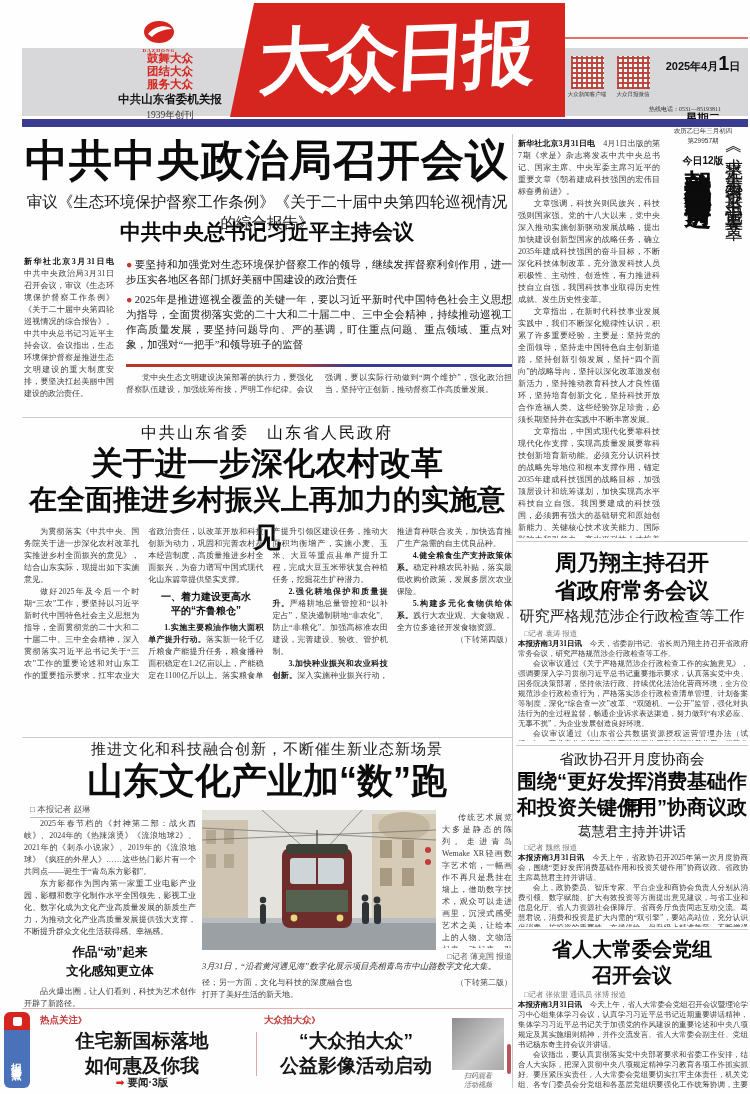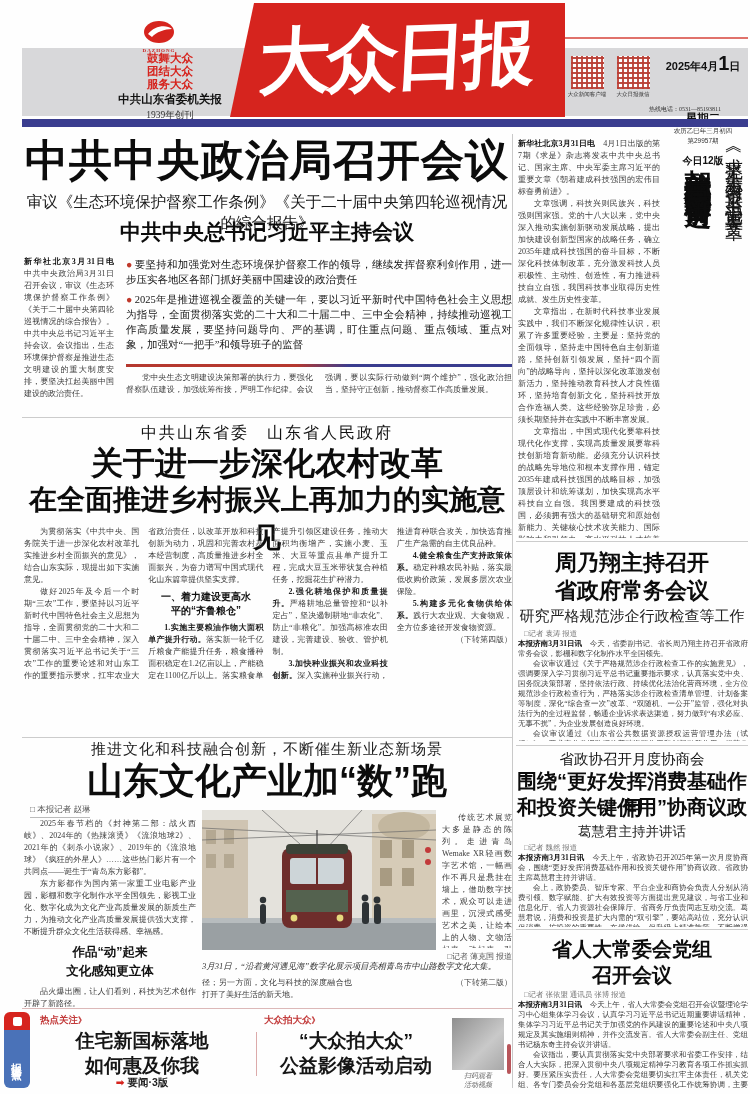--- a/index.html
+++ b/index.html
@@ -278,21 +278,21 @@
     <p class="bp">文章指出，在新时代科技事业发展实践中，我们不断深化规律性认识，积累了许多重要经验，主要是：坚持党的全面领导，坚持走中国特色自主创新道路，坚持创新引领发展，坚持“四个面向”的战略导向，坚持以深化改革激发创新活力，坚持推动教育科技人才良性循环，坚持培育创新文化，坚持科技开放合作造福人类。这些经验弥足珍贵，必须长期坚持并在实践中不断丰富发展。</p>
     <p class="bp"><span>文章指出，中国式现代化要靠科技现代化作支撑，实现高质量发展要靠科技创新培育新动能。必须充分认识科技的战略先导地位和根本支撑作用，锚定2035年建成科技强国的战略目标，加强顶层设计和统筹谋划，加快实现高水平科技自立自强。我国要建成的科技强国，必须拥有强大的基础研究和原始创新能力、关键核心技术攻关能力、国际影响力和引领力、高水平科技人才培养和集聚能力、科技治理体系和治理能力。</span></p>
   </div>
   <div class="abs hair" id="hr-r1"></div>
 
   <div class="abs rc-h sans" id="zf-h1">周乃翔主持召开</div>
   <div class="abs rc-h sans" id="zf-h2">省政府常务会议</div>
   <div class="abs" id="zf-deck">研究严格规范涉企行政检查等工作</div>
   <div class="abs byline" id="zf-byline">□记者 袁涛 报道</div>
   <div class="abs small75 just" id="zf-body">
-    <p><span class="leadin">本报济南3月31日讯</span>　<span>今天，省委副书记、省长周乃翔主持召开省政府常务会议，影棚和数字化制作水平全国领先。</span></p>
+    <p><span class="leadin">本报济南3月31日讯</span>　<span>今天，省委副书记、省长周乃翔主持召开省政府常务会议，研究严格规范涉企行政检查等工作。</span></p>
     <p class="bp">会议审议通过《关于严格规范涉企行政检查工作的实施意见》，强调要深入学习贯彻习近平总书记重要指示要求，认真落实党中央、国务院决策部署，坚持依法行政、持续优化法治化营商环境，全方位规范涉企行政检查行为，严格落实涉企行政检查清单管理、计划备案等制度，深化“综合查一次”改革、“双随机、一公开”监管，强化对执法行为的全过程监督，畅通企业诉求表达渠道，努力做到“有求必应、无事不扰”，为企业发展创造良好环境。</p>
     <p class="bp">会议审议通过《山东省公共数据资源授权运营管理办法（试行）》，要求充分发挥数据的基础资源作用和创新引擎作用，规范公共数据资源授权运营，优化公共数据资源服务，加强数据安全和个人信息保护，确保公共数据合规高效流通利用。</p>
 
   </div>
   <div class="abs hair" id="hr-r2"></div>
 
   <div class="abs" id="zx-kicker">省政协召开月度协商会</div>
   <div class="abs rc-h2 sans" id="zx-h1">围绕“更好发挥消费基础作用</div>
   <div class="abs rc-h2 sans" id="zx-h2">和投资关键作用”协商议政</div>
   <div class="abs" id="zx-deck">葛慧君主持并讲话</div>

